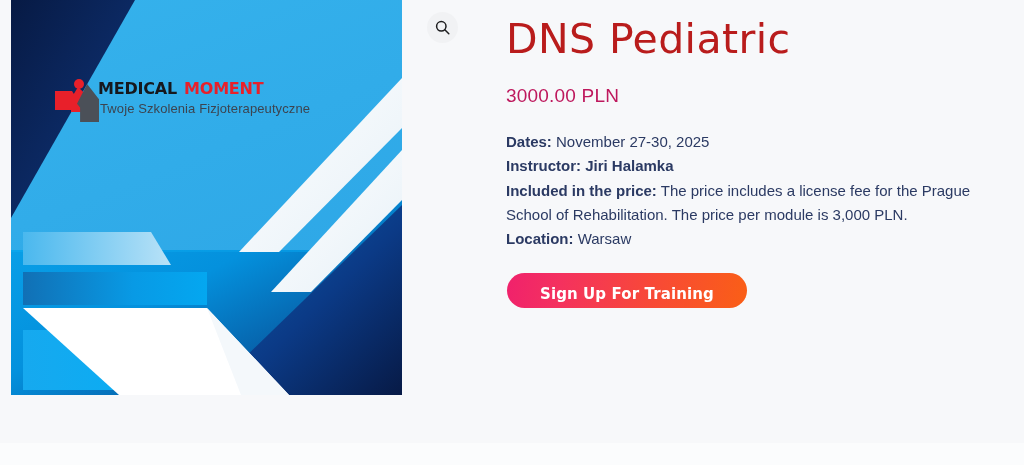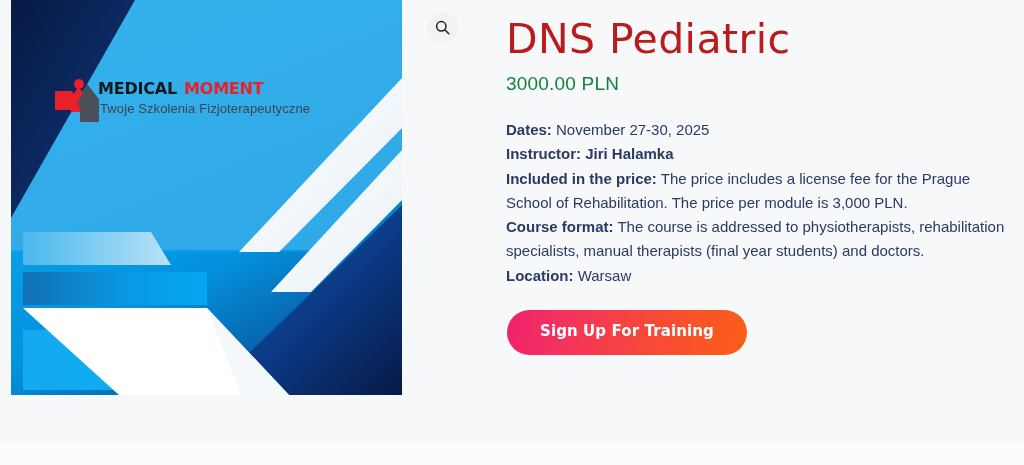--- a/index.html
+++ b/index.html
@@ -143,24 +143,24 @@
     font-family: "DejaVu Sans", sans-serif;
     font-size: 41px;
     font-weight: normal;
     letter-spacing: 0.4px;
     color: #b91c1c;
     margin-top: 17px;
     line-height: 1.12;
   }
 
   .product-price {
-    margin-top: 10px;
+    margin-top: 22px;
     font-family: "Liberation Sans", sans-serif;
     font-size: 19px;
-    color: #15803d;
+    color: #be185d;
     letter-spacing: 0.2px;
   }
 
   .product-details {
     margin-top: 23px;
     font-size: 15px;
     line-height: 1.62;
     color: #2b3a63;
   }
   .detail-line { display: block; }
@@ -171,21 +171,21 @@
     margin-top: 22px;
     font-size: 14.3px;
     color: #2b3a63;
     line-height: 1.6;
   }
 
   .signup-button {
     display: inline-block;
     margin-top: 22px;
     margin-left: 1px;
-    padding: 14px 33px 16px;
+    padding: 14px 33px 6px;
     border: none;
     border-radius: 40px;
     background: linear-gradient(100deg, #f0216c 0%, #f4315f 22%, #f84a35 62%, #fa5f16 100%);
     color: #ffffff;
     font-family: "DejaVu Sans", sans-serif;
     font-size: 15px;
     font-weight: bold;
     letter-spacing: 0.1px;
     cursor: pointer;
     line-height: 1;
@@ -297,21 +297,20 @@
 
     <div class="product-price">3000.00 PLN</div>
 
     <div class="product-details">
       <span class="detail-line"><span class="detail-label">Dates:</span><span> November 27-30, 2025</span></span>
 
       <span class="detail-line all-bold"><span class="detail-label">Instructor: Jiri Halamka</span><span></span></span>
 
       <span class="detail-line"><span class="detail-label">Included in the price:</span><span> The price includes a license fee for the Prague School of Rehabilitation. The price per module is 3,000 PLN.</span></span>
 
-      <span class="detail-line"><span class="detail-label">Course format:</span><span> The course is addressed to physiotherapists, rehabilitation specialists, manual therapists (final year students) and doctors.</span></span>
 
 
       <span class="detail-line"><span class="detail-label">Location:</span><span> Warsaw</span></span>
     </div>
 
 
     <button class="signup-button">Sign Up For Training</button>
   </div>
 
 </div>

